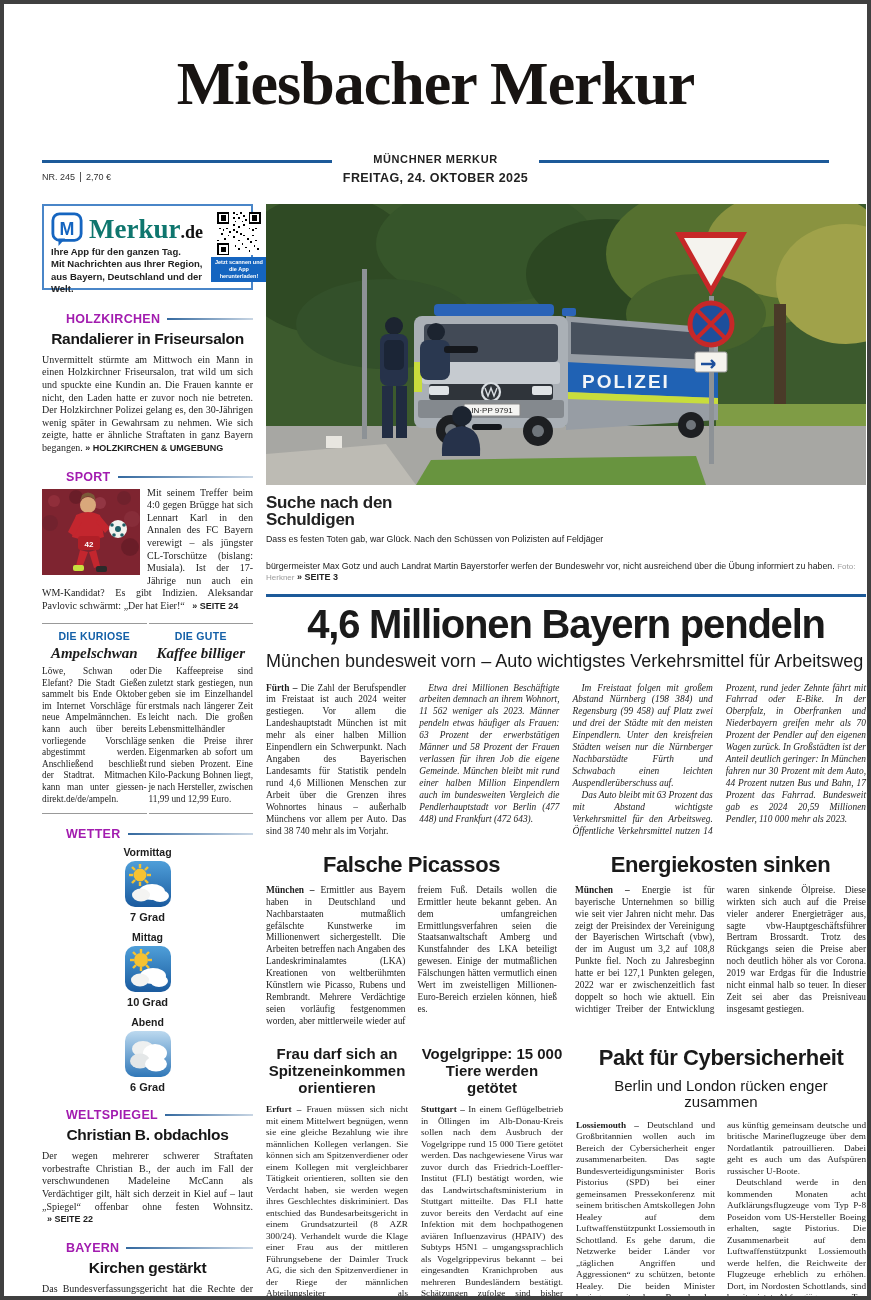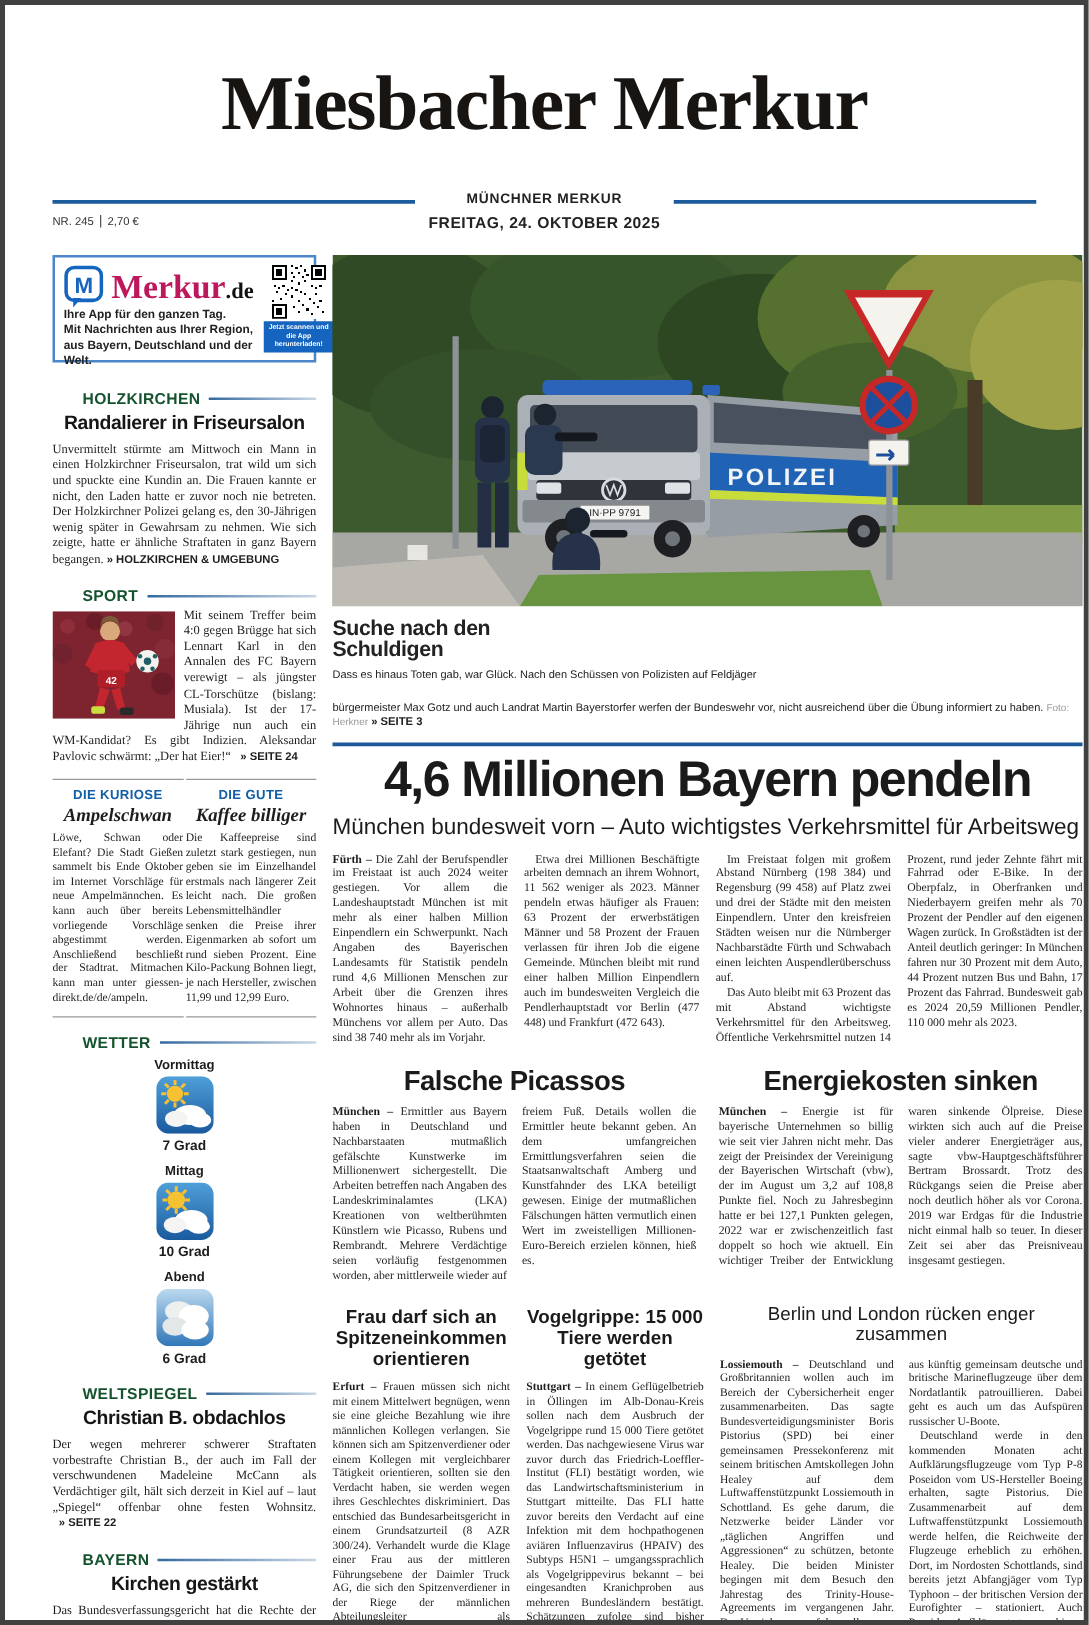--- a/index.html
+++ b/index.html
@@ -18,30 +18,30 @@
            font:700 12.5px "Liberation Sans",sans-serif;letter-spacing:.4px;color:#222;}
   .issue{position:absolute;top:168px;left:38px;font:9px "Liberation Sans",sans-serif;color:#333;}
   .issue .price{border-left:1px solid #555;padding-left:5px;margin-left:5px;}
   
   .sidebar{position:absolute;left:38px;top:200px;width:211px;}
   .main{position:absolute;left:262px;top:200px;width:600px;}
   
   .ad-box{border:2px solid #4a86c8;padding:6px 7px;display:flex;gap:8px;margin-bottom:22px;height:86px;box-sizing:border-box;}
   .ad-left{flex:1;display:flex;flex-direction:column;justify-content:space-between;}
   .ad-logo-row{display:flex;align-items:center;gap:6px;}
-  .brand{font:700 27px/1 "Liberation Serif",serif;color:#be185d;}
+  .brand{font:700 27px/1 "Liberation Serif",serif;color:#0f766e;}
   .brand-suffix{font:700 18px/1 "Liberation Serif",serif;color:#111;}
   .ad-tagline{font:700 9.5px/1.3 "Liberation Sans",sans-serif;color:#222;}
   .ad-right{width:58px;display:flex;flex-direction:column;align-items:center;}
   .qr{width:48px;height:48px;background:#fff;}
   .qr-caption{margin-top:2px;width:56px;background:#1565c0;color:#fff;text-align:center;
               font:700 5.5px/1.25 "Liberation Sans",sans-serif;padding:2px 1px;box-sizing:border-box;}
   
   .kicker-row{display:flex;align-items:center;gap:7px;margin:0 0 3px;}
-  .kicker{font:700 12.5px "Liberation Sans",sans-serif;color:#14532d;letter-spacing:.3px;white-space:nowrap;padding-left:24px;}
+  .kicker{font:700 12.5px "Liberation Sans",sans-serif;color:#a21caf;letter-spacing:.3px;white-space:nowrap;padding-left:24px;}
   .kicker-row .line{flex:1;height:2px;background:linear-gradient(to right,#34699f,#c9d6e4);}
   .side-h{font:700 15.5px/1.15 "Liberation Sans",sans-serif;text-align:center;margin:4px 0 6px;color:#161616;letter-spacing:-.3px;}
   .body{font:10px/1.26 "Liberation Serif",serif;text-align:justify;hyphens:auto;color:#1d1d1d;}
   .pageref{font:700 9px "Liberation Sans",sans-serif;white-space:nowrap;}
   .credit{font:8px "Liberation Sans",sans-serif;color:#9a9a9a;}
   .block{margin-bottom:15px;}
   .sport-photo{float:left;width:98px;height:86px;margin:2px 7px 2px 0;}
   .pair{display:grid;grid-template-columns:1fr 1fr;gap:2px;margin-bottom:13px;}
   .pair-col{border-top:1px solid #999;border-bottom:1px solid #999;padding:6px 0 8px;}
   .kicker-sm{font:700 10.5px "Liberation Sans",sans-serif;color:#135fa7;text-align:center;letter-spacing:.3px;}
@@ -64,21 +64,21 @@
   .caption-grid{display:grid;grid-template-columns:1fr;gap:12px;margin-top:7px;
                 font:8.8px/1.32 "Liberation Sans",sans-serif;color:#222;}
   .cap-title{font:700 17px/1 "Liberation Sans",sans-serif;letter-spacing:-.3px;margin:2px 0 6px;width:212px;}
   .blue-rule{height:3px;background:#1d5a99;margin:10px 0 6px;}
   .lead-h1{font:700 40px/1.05 "Liberation Sans",sans-serif;letter-spacing:-1.2px;text-align:center;margin:4px 0 6px;color:#1a1a1a;}
   .deck{font:400 18px/1.15 "Liberation Sans",sans-serif;text-align:left;margin:0 0 11px;color:#1a1a1a;}
   .cols4{column-count:4;column-gap:13px;}
   .cols2{column-count:2;column-gap:12px;}
   .art{font:9.4px/1.27 "Liberation Serif",serif;text-align:justify;hyphens:auto;}
   .art p{margin:0;}
-  .art p+p{text-indent:9px;}
+  .art p+p{text-indent:9px;font-style:italic;}
   .dl{font-weight:700;}
   .mid-grid{display:grid;grid-template-columns:1fr 1fr;gap:18px;margin-top:13px;}
   .h2{font:700 22px/1 "Liberation Sans",sans-serif;text-align:center;letter-spacing:-.4px;margin:3px 0 9px;color:#1a1a1a;}
   .bottom-grid{display:grid;grid-template-columns:142px 142px 1fr;gap:13px;margin-top:16px;}
   .h3{font:700 15px/1.12 "Liberation Sans",sans-serif;text-align:center;margin:2px 0 8px;color:#1a1a1a;}
   .cyber-sub{font:400 15px/1.1 "Liberation Sans",sans-serif;text-align:center;margin:0 0 9px;color:#1a1a1a;}
   .art-sm{font:9.2px/1.25 "Liberation Serif",serif;text-align:justify;hyphens:auto;}
   .art-sm p{margin:0;}
   .art-sm p+p{text-indent:9px;}
   svg{display:block;}
@@ -437,21 +437,21 @@
         <line x1="431" y1="106" x2="459" y2="134" stroke="#c62828" stroke-width="4"></line>
         <line x1="459" y1="106" x2="431" y2="134" stroke="#c62828" stroke-width="4"></line>
         <rect x="429" y="148" width="32" height="20" rx="2" fill="#f5f3ee" stroke="#999"></rect>
         <path d="M435 160 h14 m0 0 l-4 -4 m4 4 l-4 4" stroke="#1d4f9c" stroke-width="2.4" fill="none"></path>
       </g>
     </svg>
 
     <div class="caption-grid">
       <div>
         <div class="cap-title">Suche nach den Schuldigen</div>
-        <div>Dass es hinaus Toten gab, war Glück. Nach den Schüssen von Polizisten auf Feldjäger</div>
+        <div>Dass es festen Toten gab, war Glück. Nach den Schüssen von Polizisten auf Feldjäger</div>
       </div>
       <div style="padding-top:3px;">
         <span>bürgermeister Max Gotz und auch Landrat Martin Bayerstorfer werfen der Bundeswehr vor, nicht ausreichend über die Übung informiert zu haben.</span>
         <span class="credit">Foto: Herkner</span>
         <span class="pageref">» SEITE 3</span>
       </div>
     </div>
 
     <div class="blue-rule"></div>
 
@@ -486,20 +486,21 @@
           <p><span class="dl">Erfurt –</span> <span>Frauen müssen sich nicht mit einem Mittelwert begnügen, wenn sie eine gleiche Bezahlung wie ihre männlichen Kollegen verlangen. Sie können sich am Spitzenverdiener oder einem Kollegen mit vergleichbarer Tätigkeit orientieren, sollten sie den Verdacht haben, sie werden wegen ihres Geschlechtes diskriminiert. Das entschied das Bundesarbeitsgericht in einem Grundsatzurteil (8 AZR 300/24). Verhandelt wurde die Klage einer Frau aus der mittleren Führungsebene der Daimler Truck AG, die sich den Spitzenverdiener in der Riege der männlichen Abteilungsleiter als Vergleichsmaßstab auserkoren hatte – laut Gericht zu Recht.</span></p>
         </div>
       </div>
       <div>
         <div class="h3">Vogelgrippe: 15 000 Tiere werden getötet</div>
         <div class="art-sm">
           <p><span class="dl">Stuttgart –</span> <span>In einem Geflügelbetrieb in Öllingen im Alb-Donau-Kreis sollen nach dem Ausbruch der Vogelgrippe rund 15 000 Tiere getötet werden. Das nachgewiesene Virus war zuvor durch das Friedrich-Loeffler-Institut (FLI) bestätigt worden, wie das Landwirtschaftsministerium in Stuttgart mitteilte. Das FLI hatte zuvor bereits den Verdacht auf eine Infektion mit dem hochpathogenen aviären Influenzavirus (HPAIV) des Subtyps H5N1 – umgangssprachlich als Vogelgrippevirus bekannt – bei eingesandten Kranichproben aus mehreren Bundesländern bestätigt. Schätzungen zufolge sind bisher bereits 2000 Kraniche an der Vogelgrippe verendet.</span></p>
         </div>
       </div>
       <div>
+        <div class="h2">Pakt für Cybersicherheit</div>
         <div class="cyber-sub">Berlin und London rücken enger zusammen</div>
         <div class="cols2 art-sm">
           <p><span class="dl">Lossiemouth –</span> <span>Deutschland und Großbritannien wollen auch im Bereich der Cybersicherheit enger zusammenarbeiten. Das sagte Bundesverteidigungsminister Boris Pistorius (SPD) bei einer gemeinsamen Pressekonferenz mit seinem britischen Amtskollegen John Healey auf dem Luftwaffenstützpunkt Lossiemouth in Schottland. Es gehe darum, die Netzwerke beider Länder vor „täglichen Angriffen und Aggressionen“ zu schützen, betonte Healey. Die beiden Minister begingen mit dem Besuch den Jahrestag des Trinity-House-Agreements im vergangenen Jahr. Der Vereinbarung zufolge sollen vom Luftwaffenstützpunkt Lossiemouth aus künftig gemeinsam deutsche und britische Marineflugzeuge über dem Nordatlantik patrouillieren. Dabei geht es auch um das Aufspüren russischer U-Boote.</span></p>
           <p>Deutschland werde in den kommenden Monaten acht Aufklärungsflugzeuge vom Typ P-8 Poseidon vom US-Hersteller Boeing erhalten, sagte Pistorius. Die Zusammenarbeit auf dem Luftwaffenstützpunkt Lossiemouth werde helfen, die Reichweite der Flugzeuge erheblich zu erhöhen. Dort, im Nordosten Schottlands, sind bereits jetzt Abfangjäger vom Typ Typhoon – der britischen Version der Eurofighter – stationiert. Auch Poseidon-Aufklärer starten von hier.</p>
         </div>
       </div>
     </div>
   </div>
 </div>
 

